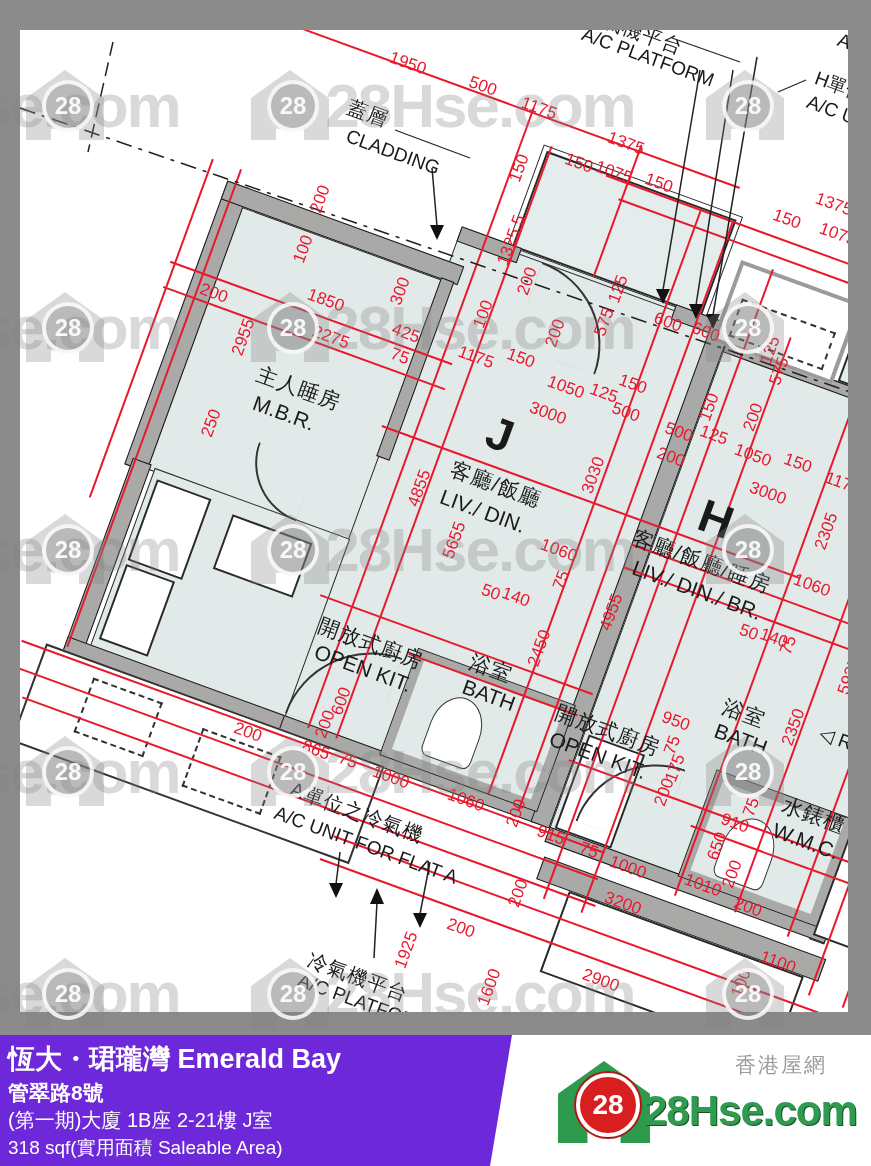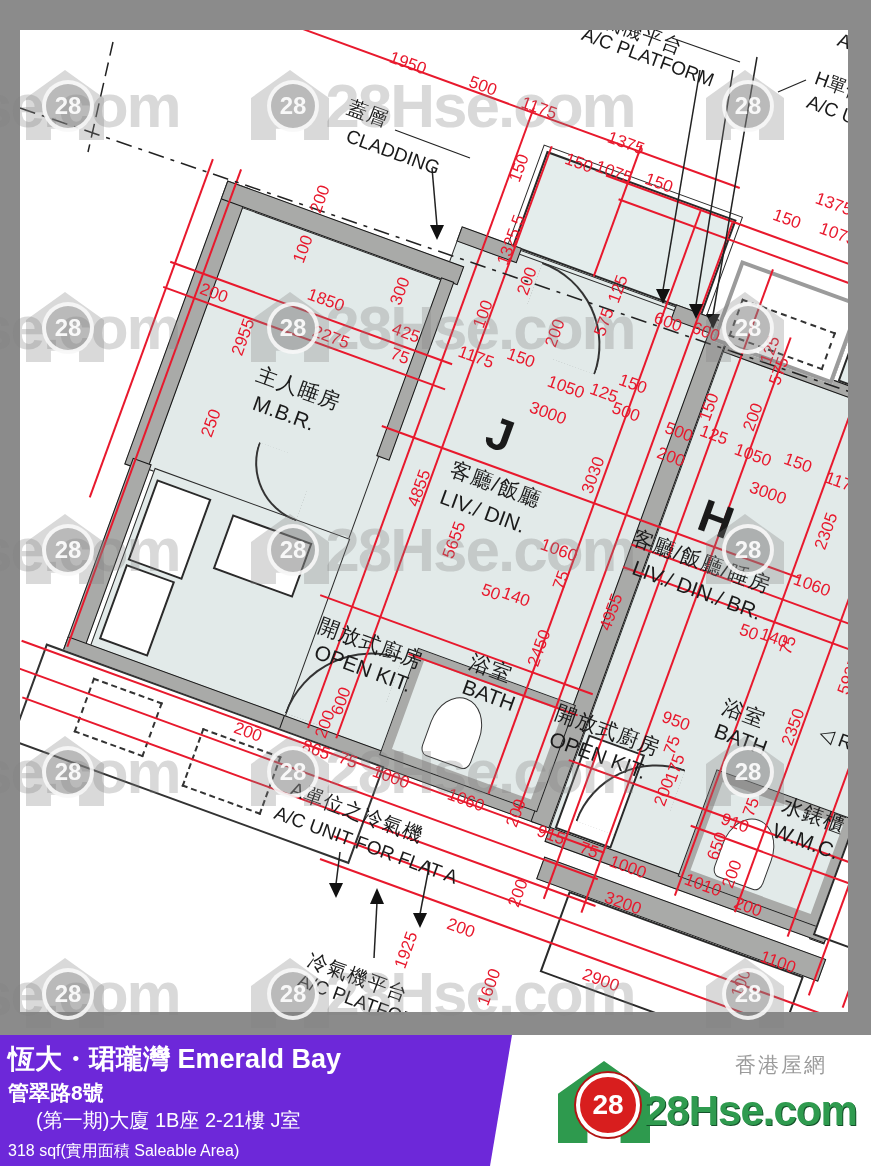--- a/index.html
+++ b/index.html
@@ -41,22 +41,22 @@
            display:flex;align-items:center;justify-content:center;}
   
   .frame{position:absolute;background:#8b8b8b;z-index:5;}
   
   #footer{position:absolute;left:0;top:1035px;width:871px;height:131px;background:#fff;z-index:8;}
   #greenbar{position:absolute;left:0;top:0;width:871px;height:131px;
             clip-path:polygon(0 0,512px 0,490px 131px,0 131px);}
   #greenbar .tx{position:absolute;left:8px;color:#fff;white-space:nowrap;}
   .f-title{top:6px;font-size:27px;font-weight:bold;}
   .f-addr{top:44px;font-size:21px;font-weight:bold;}
-  .f-unit{top:72px;font-size:20px;margin-left:28px;}
-  .f-area{top:106px;font-size:16px;}
+  .f-unit{top:72px;font-size:20px;}
+  .f-area{top:100px;font-size:19px;}
   
   #logo{position:absolute;left:540px;top:0;width:331px;height:131px;}
   .lg-house{position:absolute;left:18px;top:26px;width:92px;height:82px;background:#2e9a4e;
             clip-path:polygon(50% 0,100% 40%,100% 100%,68% 100%,68% 80%,32% 80%,32% 100%,0 100%,0 40%);}
   .lg-circ{position:absolute;left:36px;top:38px;width:56px;height:56px;border-radius:50%;
            background:#d81e1e;border:4px solid #fff;box-shadow:0 0 0 2px #b31414;
            color:#fff;font-size:28px;font-weight:bold;display:flex;align-items:center;justify-content:center;}
   .lg-name{position:absolute;left:104px;top:52px;font-size:42px;font-weight:bold;color:#2f9b4f;
            letter-spacing:-1px;text-shadow:1px 1px 0 #14522a;}
   .lg-tag{position:absolute;left:195px;top:16px;font-size:21px;color:#9b9b9b;letter-spacing:2px;}

